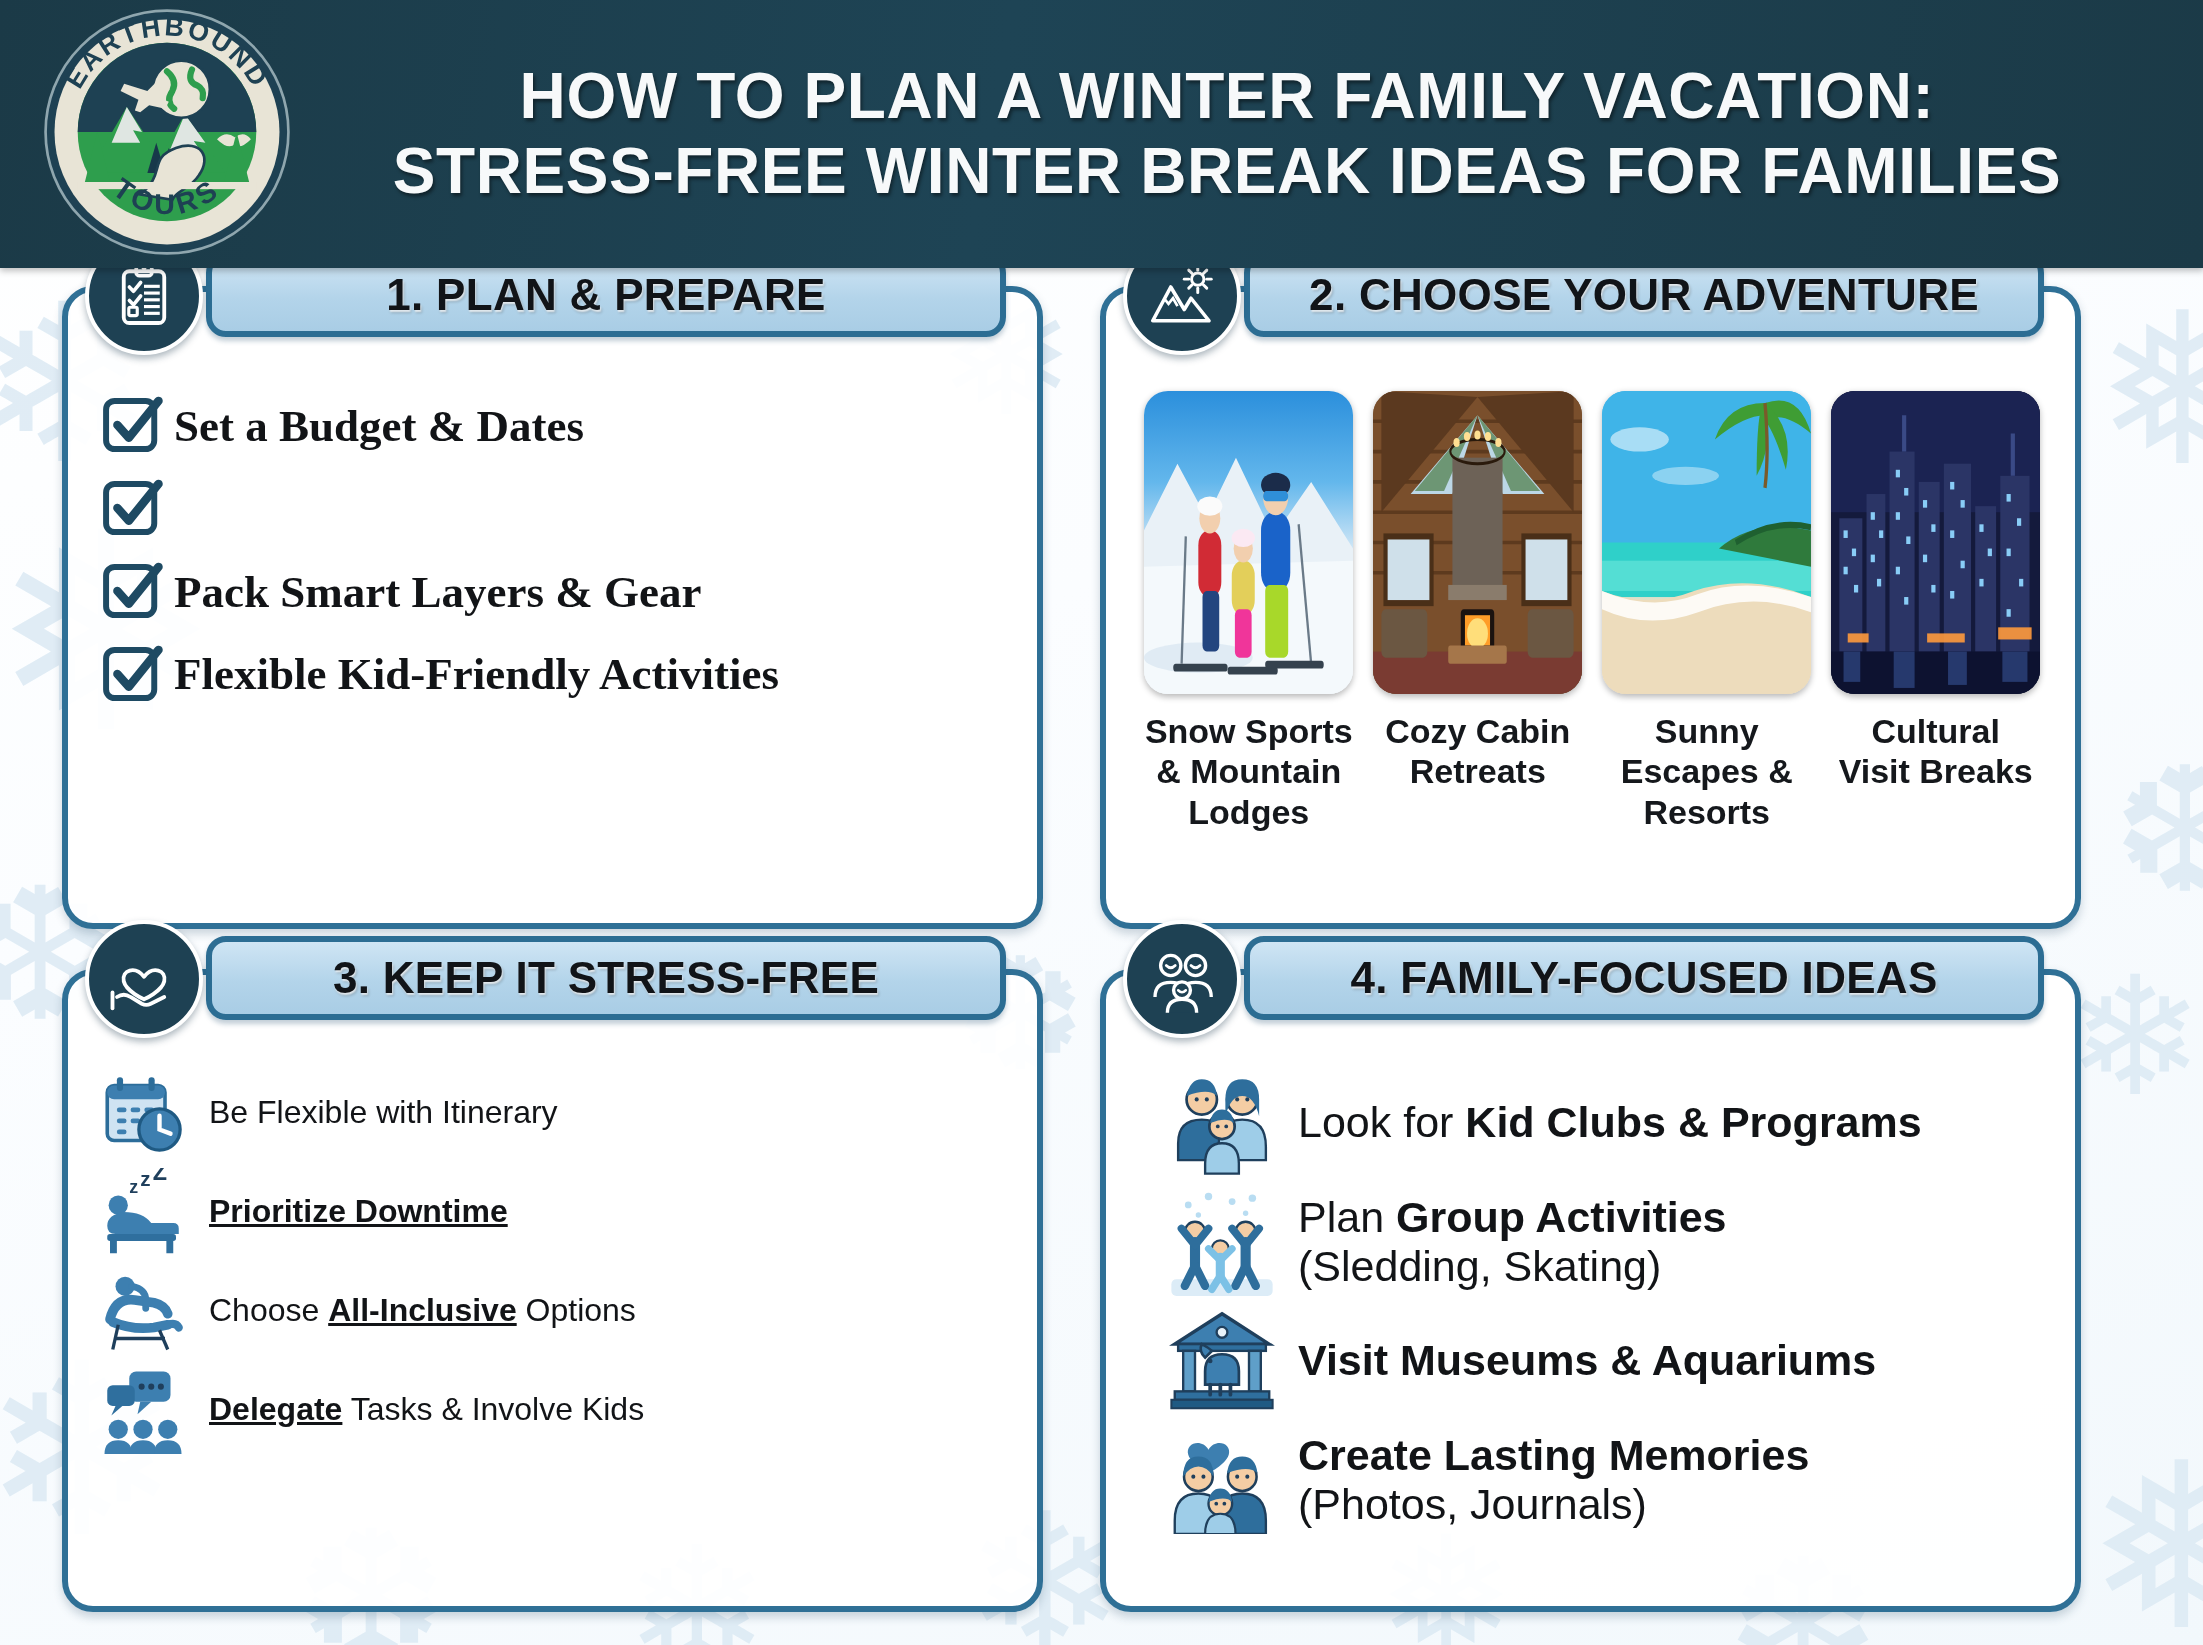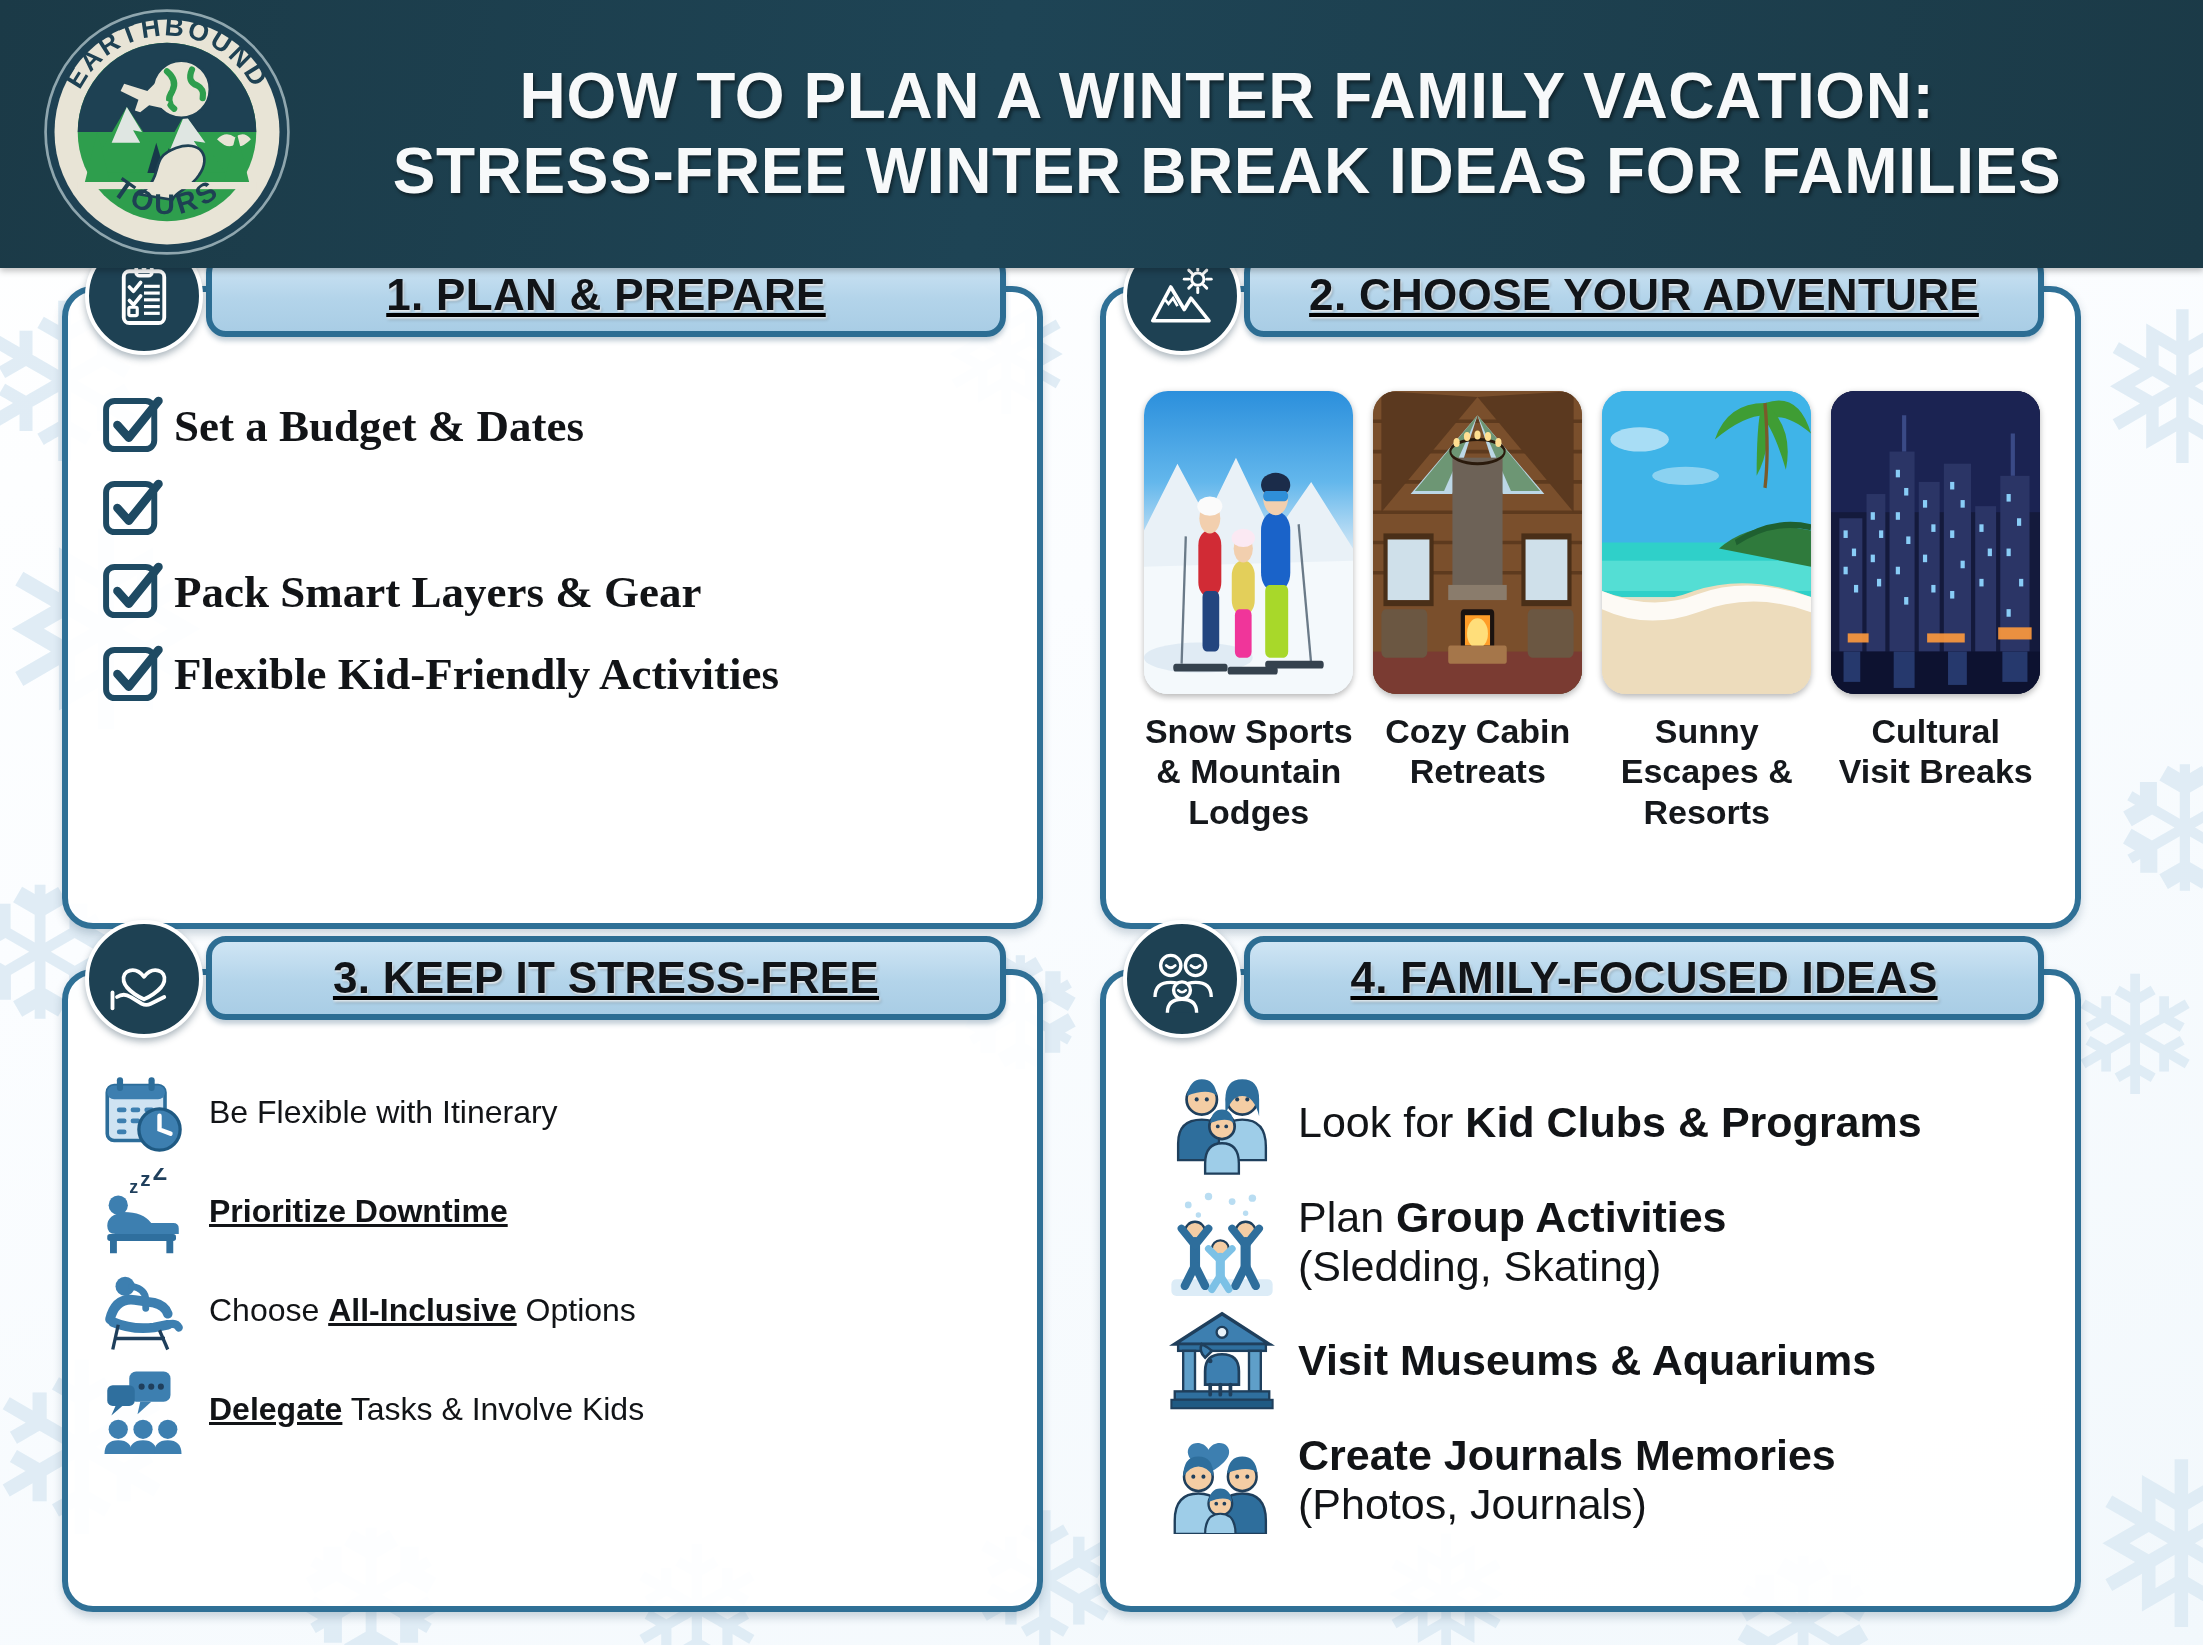--- a/index.html
+++ b/index.html
@@ -63,21 +63,20 @@
   
   .card-header {
     position: absolute;
     top: -39px; left: 138px; right: 31px;
     height: 84px;
     background: linear-gradient(180deg,#cfe5f4 0%,#b3d4ea 55%,#a9cde5 100%);
     border: 6.4px solid #2c6d93;
     border-radius: 20px;
     display: flex; align-items: center; justify-content: center;
     box-shadow: 0 3.7px 5.5px rgba(35,80,110,.28);
-    text-decoration: underline;
   }
   .card-header-title {
     font-size: 44px; font-weight: 800; color: #111418;
     letter-spacing: 0.3px; white-space: nowrap;
     text-shadow: 0.9px 1.8px 1.8px rgba(255,255,255,.75), 1.8px 2.8px 2.8px rgba(0,0,0,.22);
   }
   .badge {
     position: absolute; top: -55px; left: 16.5px;
     width: 118px; height: 118px; border-radius: 50%;
     background: #1e4153;
@@ -694,21 +693,21 @@
                     <circle cx="15" cy="30" r="1.2"></circle>
                     <circle cx="21" cy="30" r="1.2"></circle>
                     <circle cx="41" cy="30" r="1.2"></circle>
                     <circle cx="47" cy="30" r="1.2"></circle>
                     <circle cx="28.6" cy="46" r="1.1"></circle>
                     <circle cx="33.4" cy="46" r="1.1"></circle>
                   </g>
               </svg>
             </span>
             <span class="tip4-text">
-              <b>Create Journals Memories</b><br>
+              <b>Create Lasting Memories</b><br>
               <span>(Photos, Journals)</span>
             </span>
           </div>
 
         </div>
       </div>
     </div>
 
   </div>
 </div>

